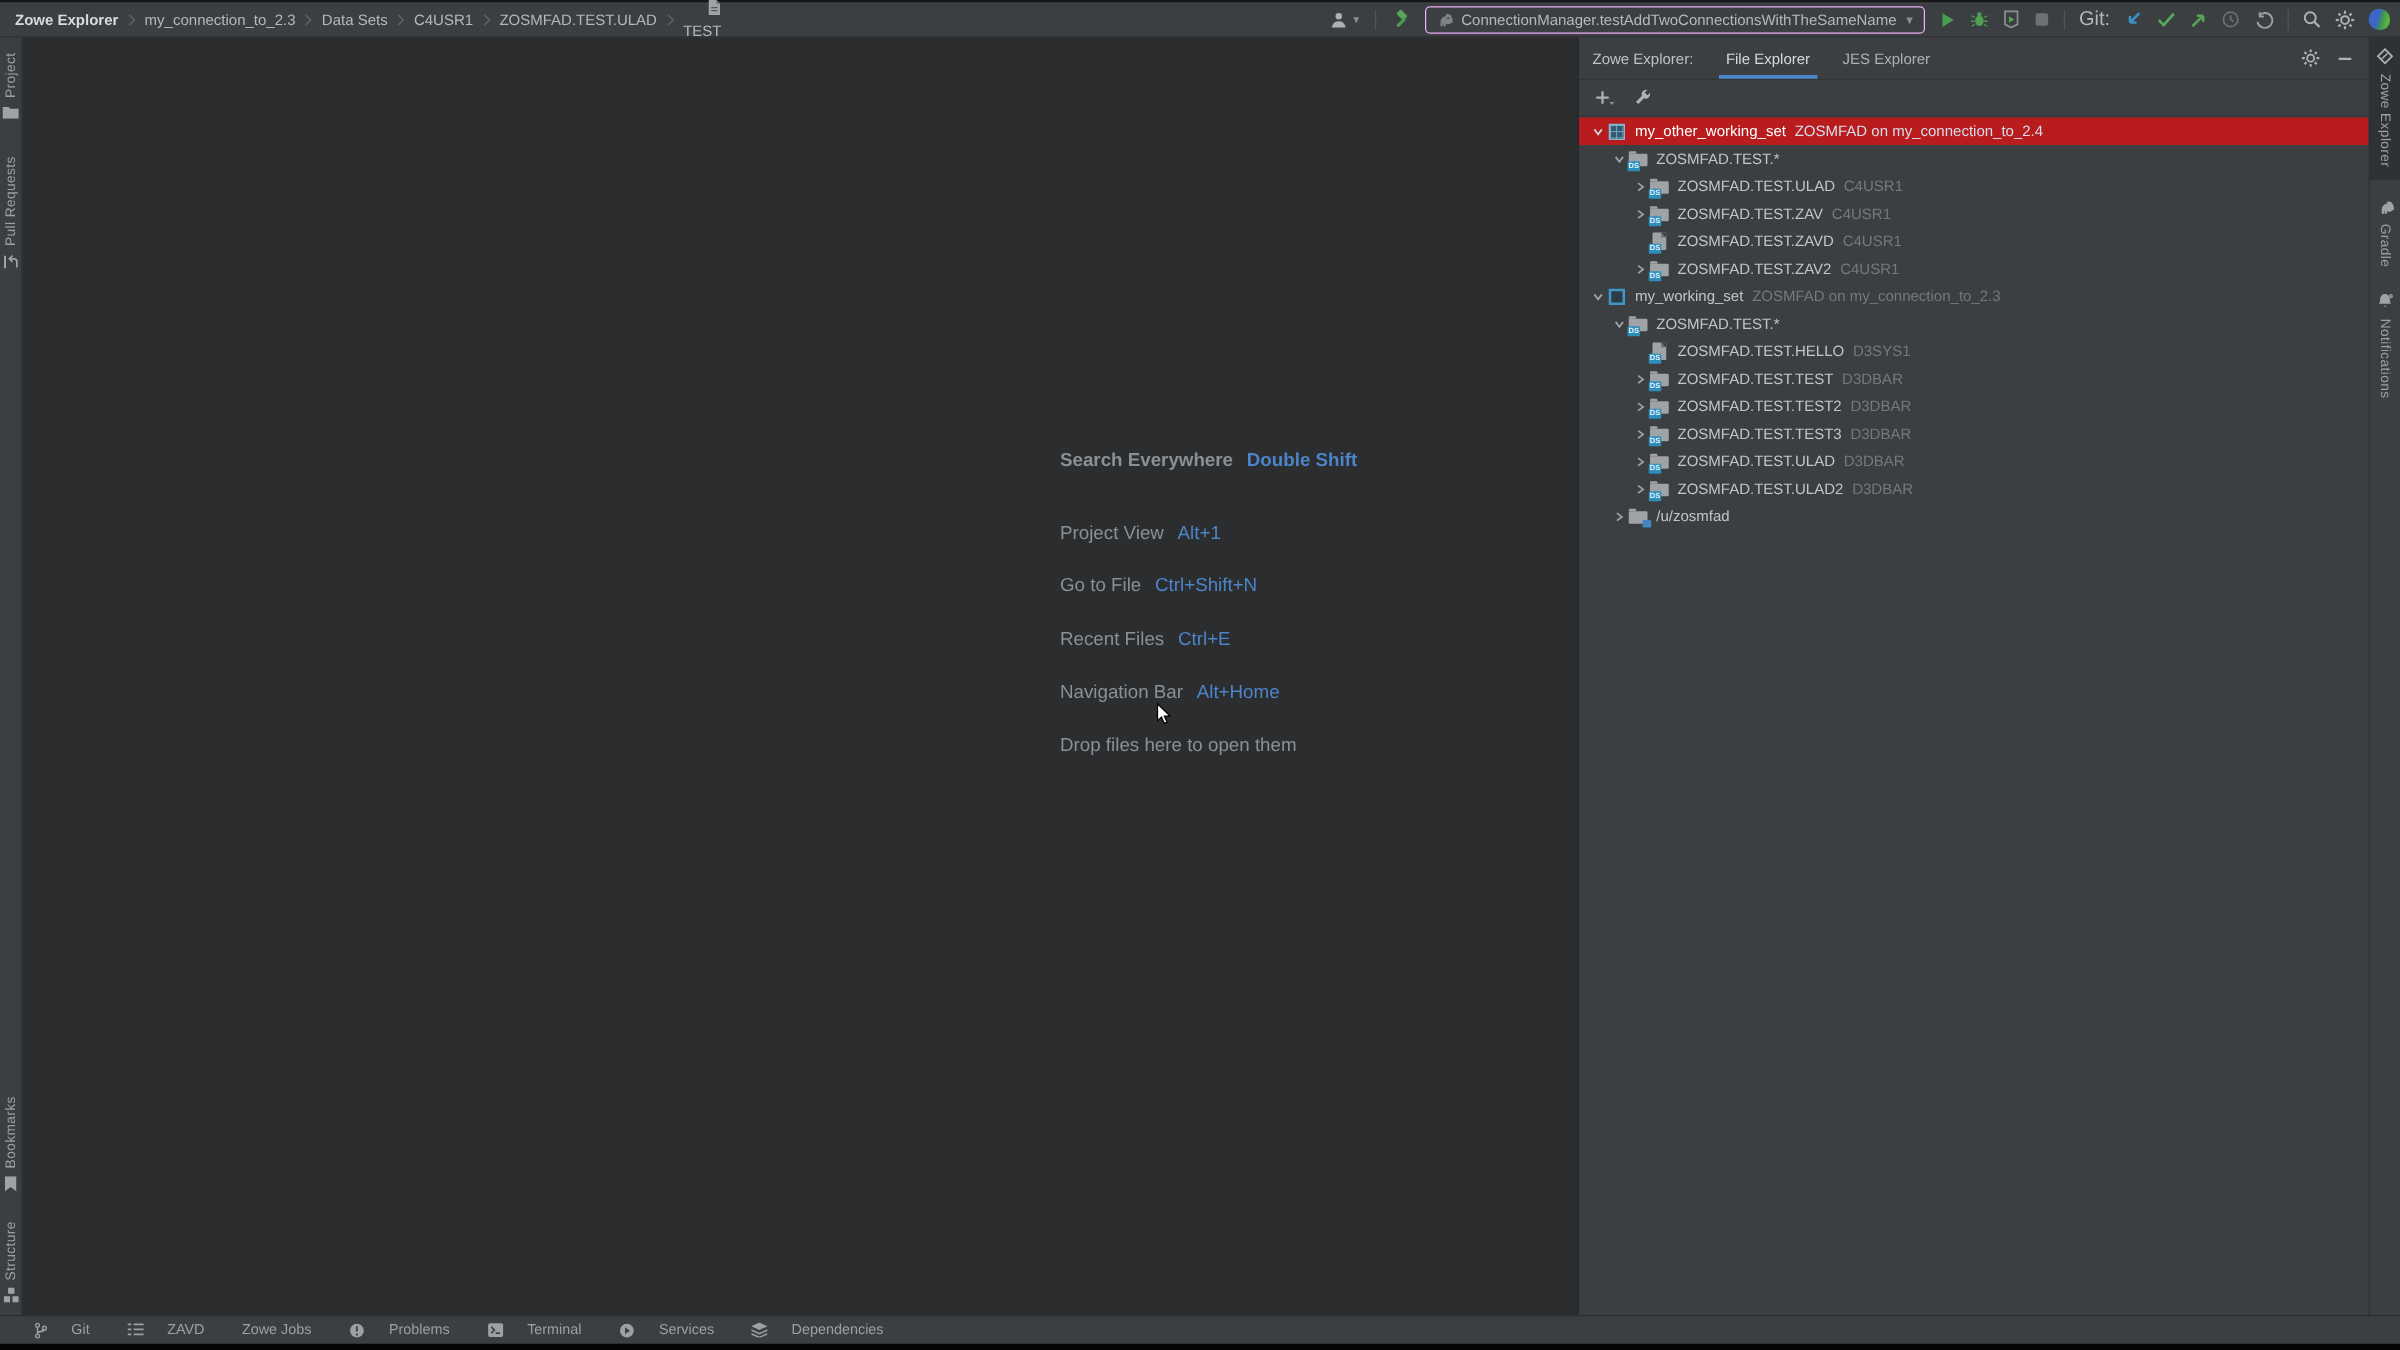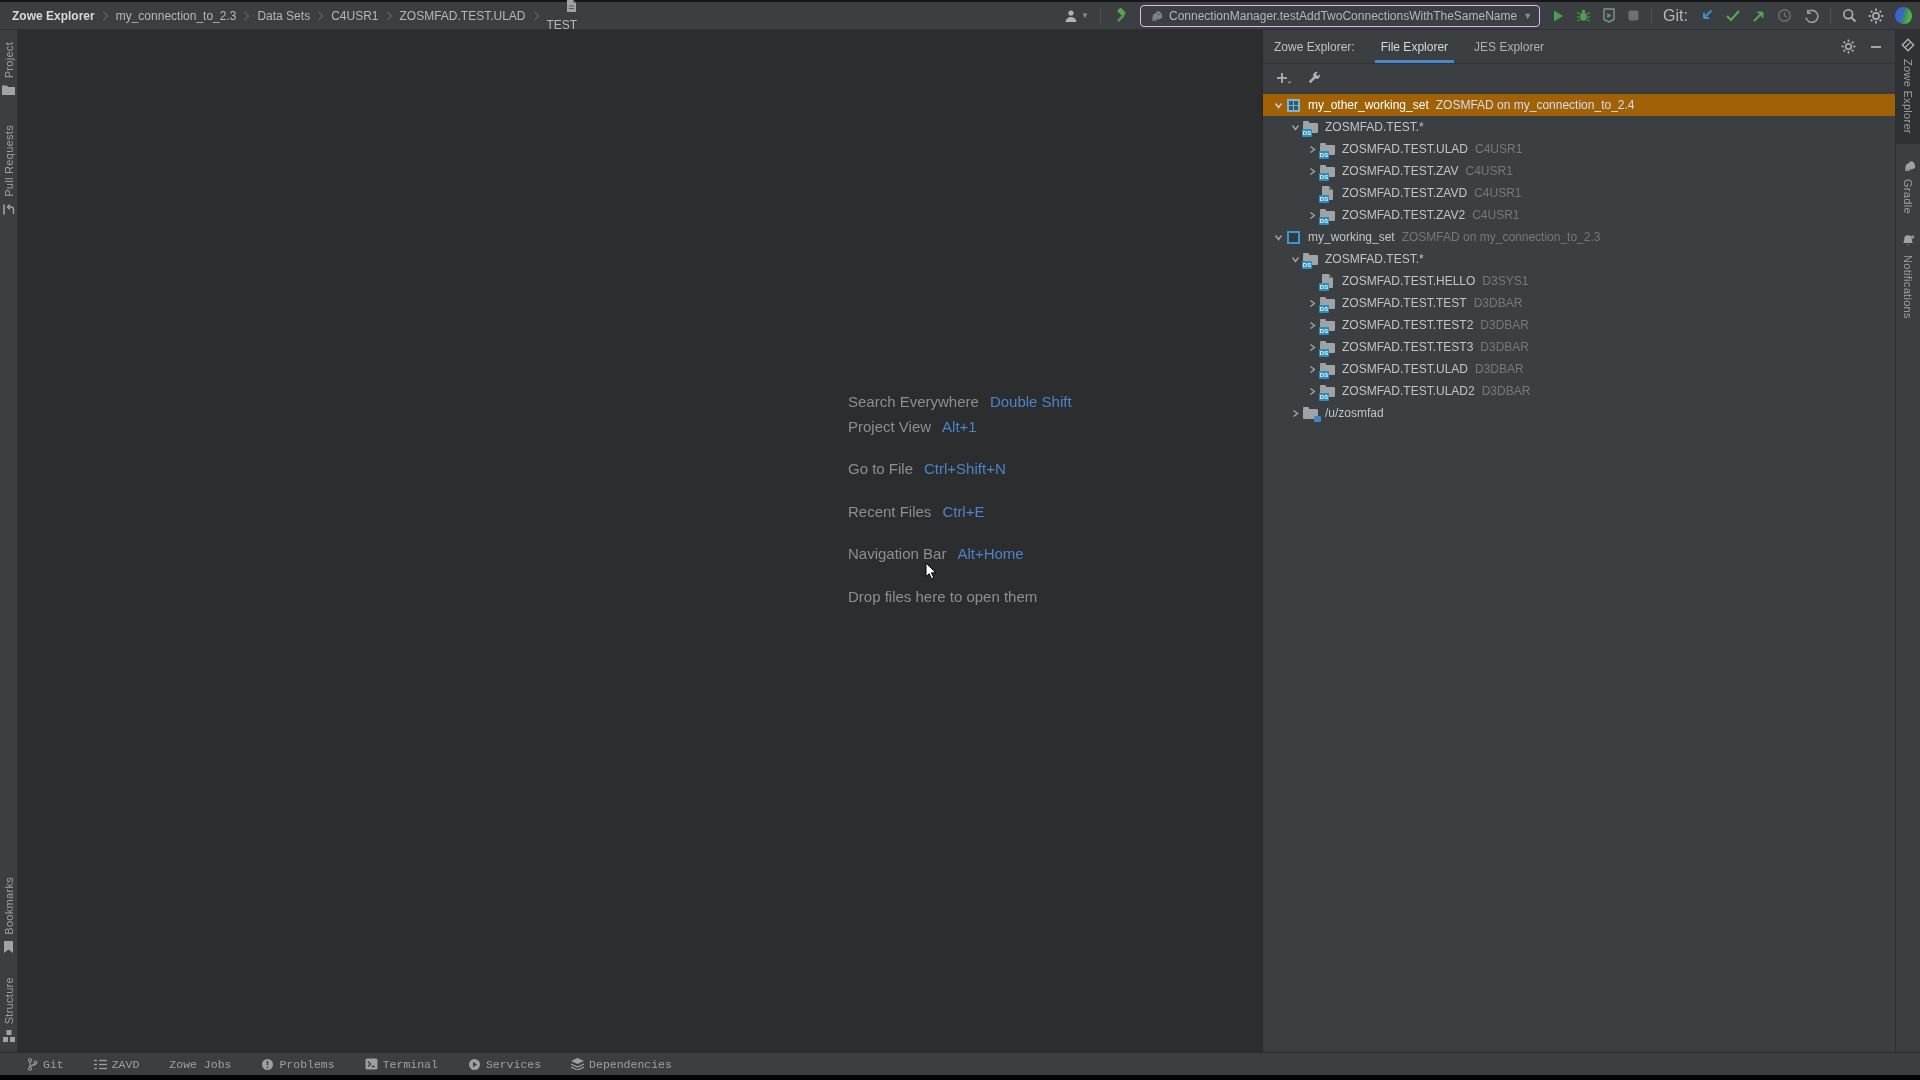--- a/index.html
+++ b/index.html
@@ -57,21 +57,21 @@
   .panel-tab { display:flex; align-items:center; padding:0 6px; margin-right:14px;
     font-size:12px; color:#AEB1B3; cursor:default; }
   .panel-tab.active { color:#D8DADC; box-shadow:inset 0 -3px 0 #4A88C7; }
   .panel-header-actions { margin-left:auto; display:flex; align-items:center; gap:14px; padding-right:13px; }
   .panel-toolbar { height:29px; display:flex; align-items:center; gap:15px; padding-left:13px;
     border-bottom:1px solid #343739; }
 
   
   #tree { flex:1; overflow:hidden; padding-top:1px; font-size:12px; }
   .tree-row { display:flex; align-items:center; height:22px; color:#C2C5C7; cursor:default; white-space:nowrap; }
-  .tree-row.sel { background:#a16207; color:#FFFFFF; }
+  .tree-row.sel { background:#b91c1c; color:#FFFFFF; }
   .lvl0 { padding-left:8px; } .lvl1 { padding-left:25px; } .lvl2 { padding-left:42px; }
   .tw { width:15px; display:flex; justify-content:center; flex:none; }
   .tw.exp svg { transform:rotate(90deg); }
   .tree-icon { width:17px; height:16px; position:relative; flex:none; margin-right:5px; }
   .name { } .suffix { color:#75797C; margin-left:7px; }
   .tree-row.sel .suffix { color:#D5DEEF; }
 
   .ic-folder { position:absolute; left:0; top:4px; width:15px; height:10px; background:#9FA3A6; border-radius:1px; }
   .ic-folder::before { content:""; position:absolute; top:-2px; left:0; width:6px; height:2px;
     background:#9FA3A6; border-radius:1px 1px 0 0; }
@@ -85,21 +85,21 @@
       linear-gradient(#6FB6DA 1px,transparent 1px) 0 0/5px 5px,
       linear-gradient(90deg,#6FB6DA 1px,transparent 1px) 0 0/5px 5px,#37576B; }
   .ic-ws-square { position:absolute; left:1px; top:2px; width:13px; height:13px;
     border:2px solid #3F96C8; background:#2C3B45; }
   .badge-dot { position:absolute; right:-1px; bottom:-1px; width:7px; height:6px; background:#4585C2;
     border-radius:1px; z-index:2; }
 
   
   #statusbar { height:23px; background:#3C3F41; border-top:1px solid #2B2D2F;
     display:flex; align-items:center; gap:30px; padding-left:27px; font-size:11.5px; color:#9CA0A2; }
-  .sb-item { display:flex; align-items:center; gap:5px; cursor:default;font-family:Liberation Mono, monospace; }
+  .sb-item { display:flex; gap:19px; cursor:default; }
 </style>
 </head>
 <body>
 
 <div id="app">
   <div id="top-strip"></div>
 
   <div id="toolbar">
     <div class="crumbs">
       <span class="crumb first">Zowe Explorer</span>
@@ -326,21 +326,21 @@
                 <rect x="0" y="7" width="5" height="5" fill="#9FA3A6"></rect>
                 <rect x="7" y="7" width="5" height="5" fill="#9FA3A6"></rect>
                 <rect x="3.5" y="0" width="5" height="5" fill="#9FA3A6"></rect>
               </svg>
             </span>
         </div>
       </div>
     </div>
 
     <div id="editor">
-      <div class="hint-line" style="top:363px;">
+      <div class="hint-line" style="top:330px;font-weight:bold;">
         <span>Search Everywhere</span><span class="sc">Double Shift</span>
       </div>
       <div class="hint-line" style="top:388px;">
         <span>Project View</span><span class="sc">Alt+1</span>
       </div>
       <div class="hint-line" style="top:430px;">
         <span>Go to File</span><span class="sc">Ctrl+Shift+N</span>
       </div>
       <div class="hint-line" style="top:473px;">
         <span>Recent Files</span><span class="sc">Ctrl+E</span>

